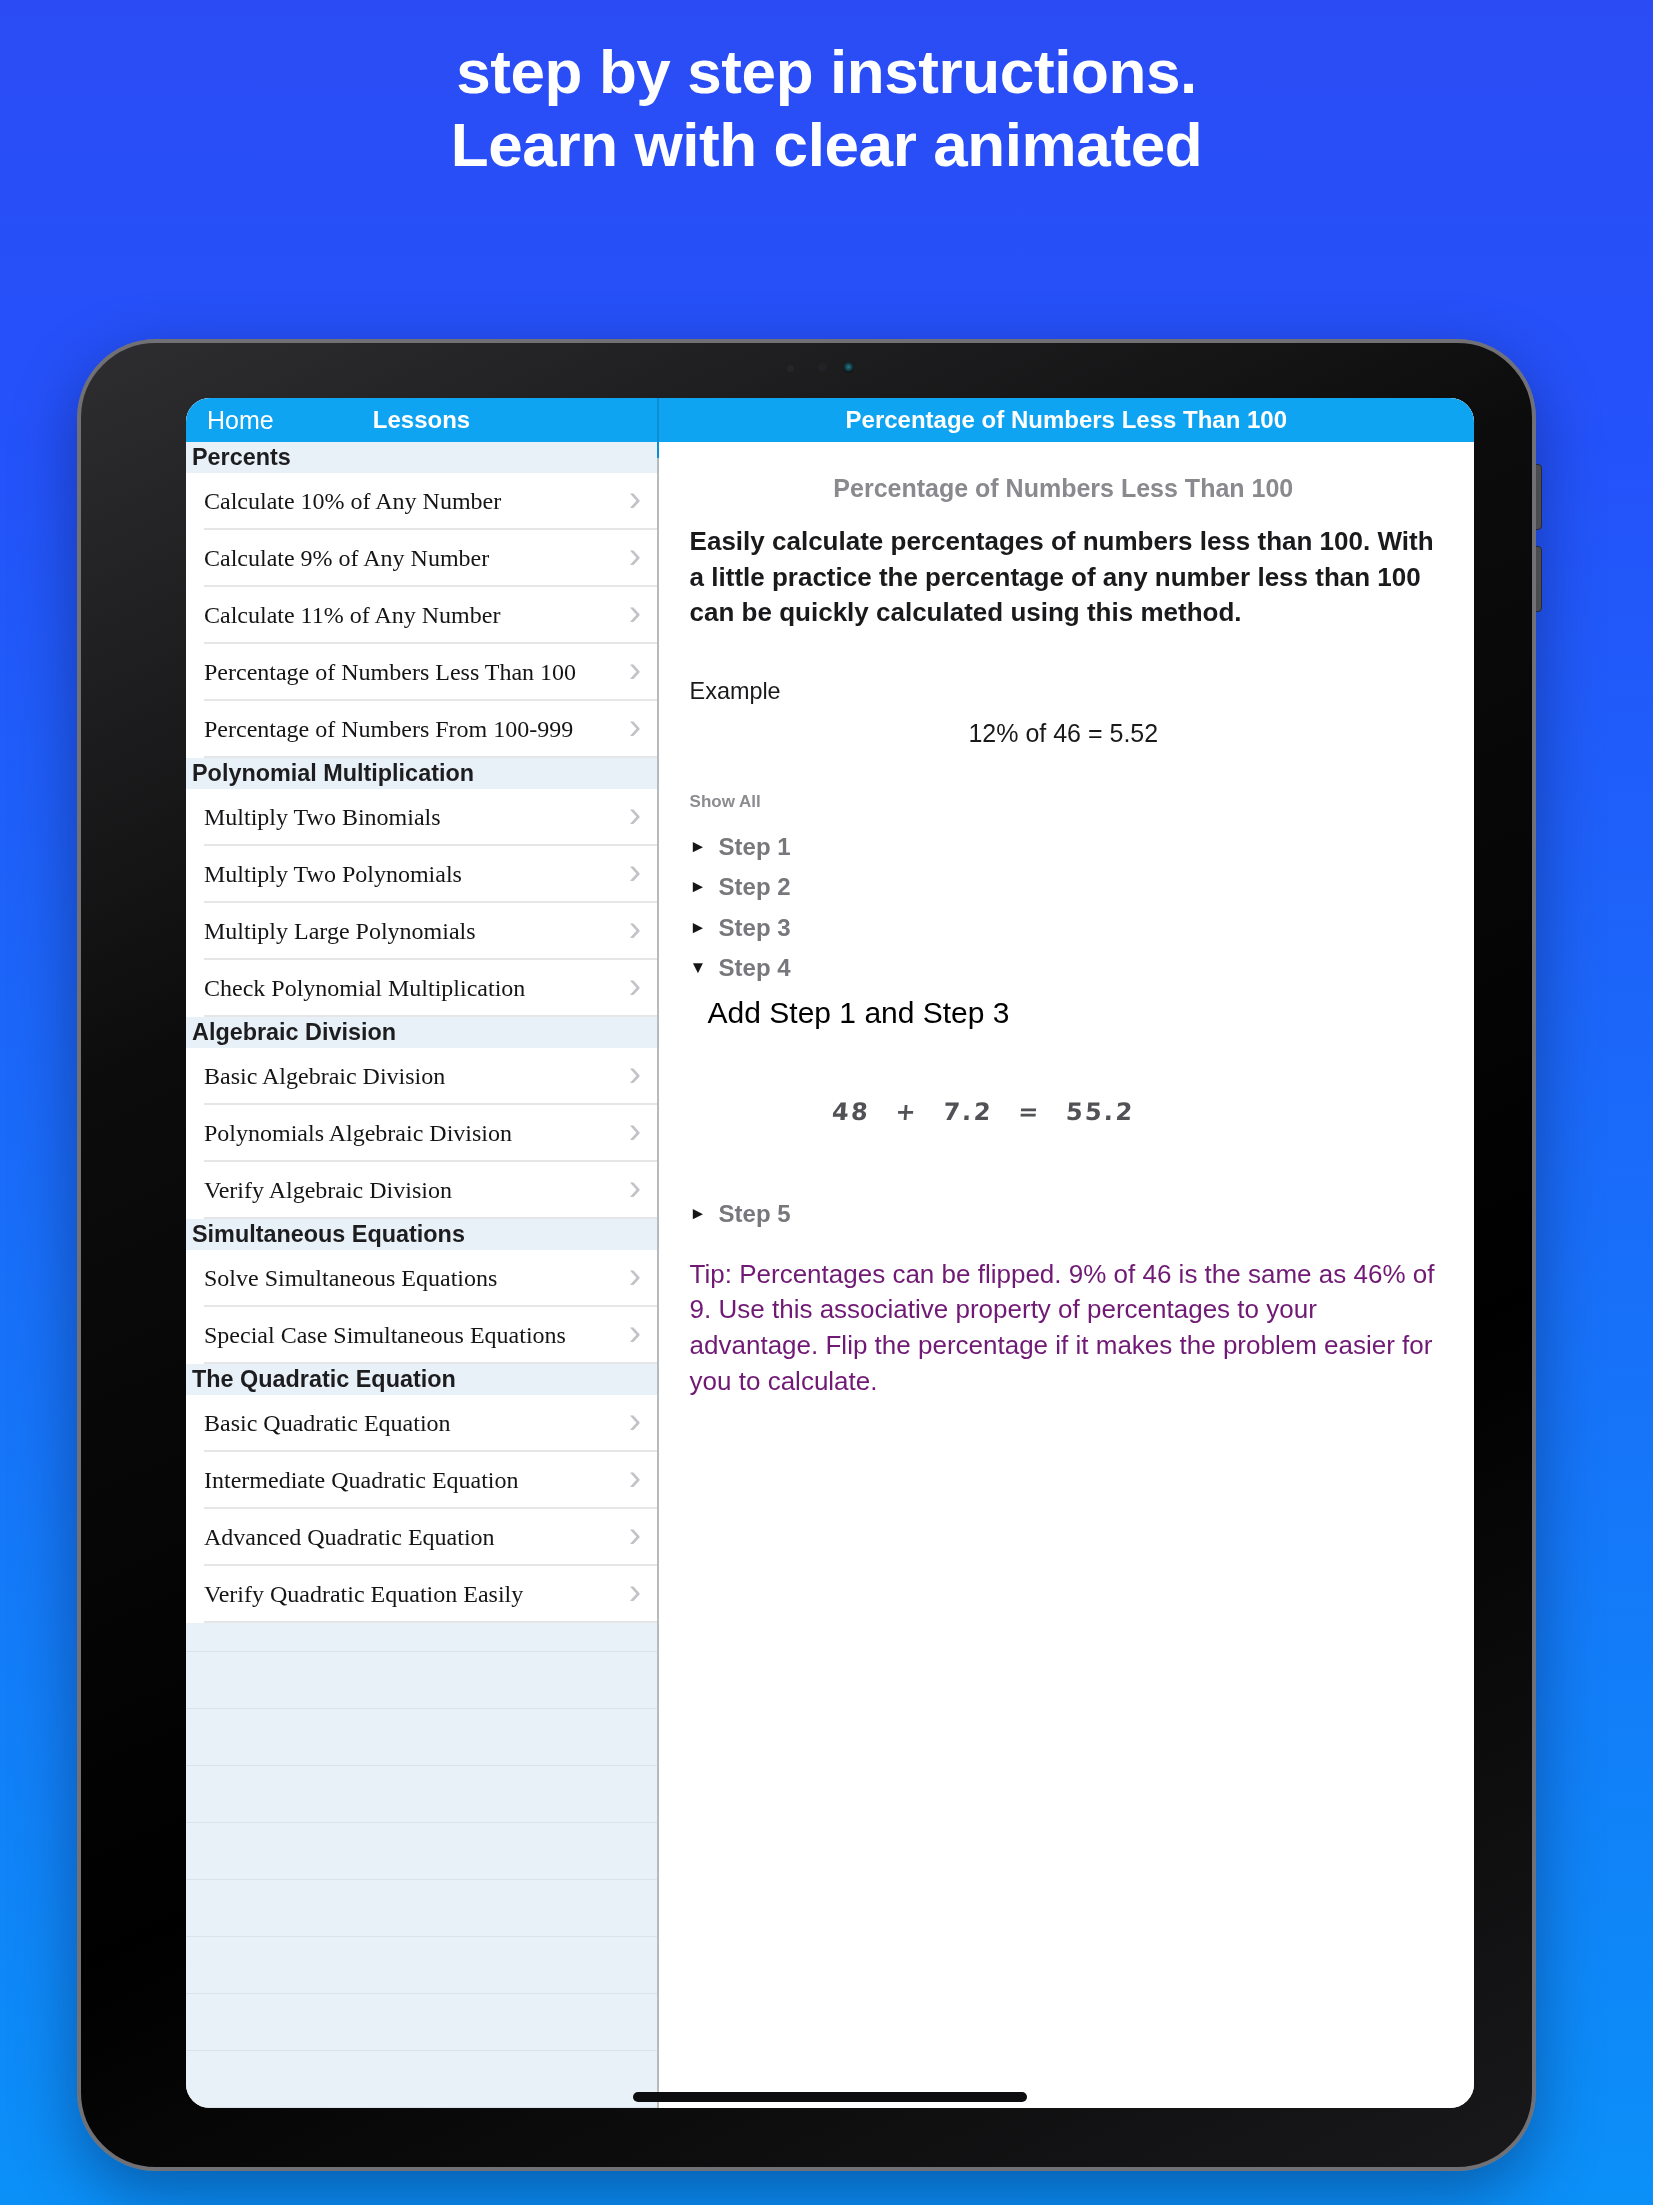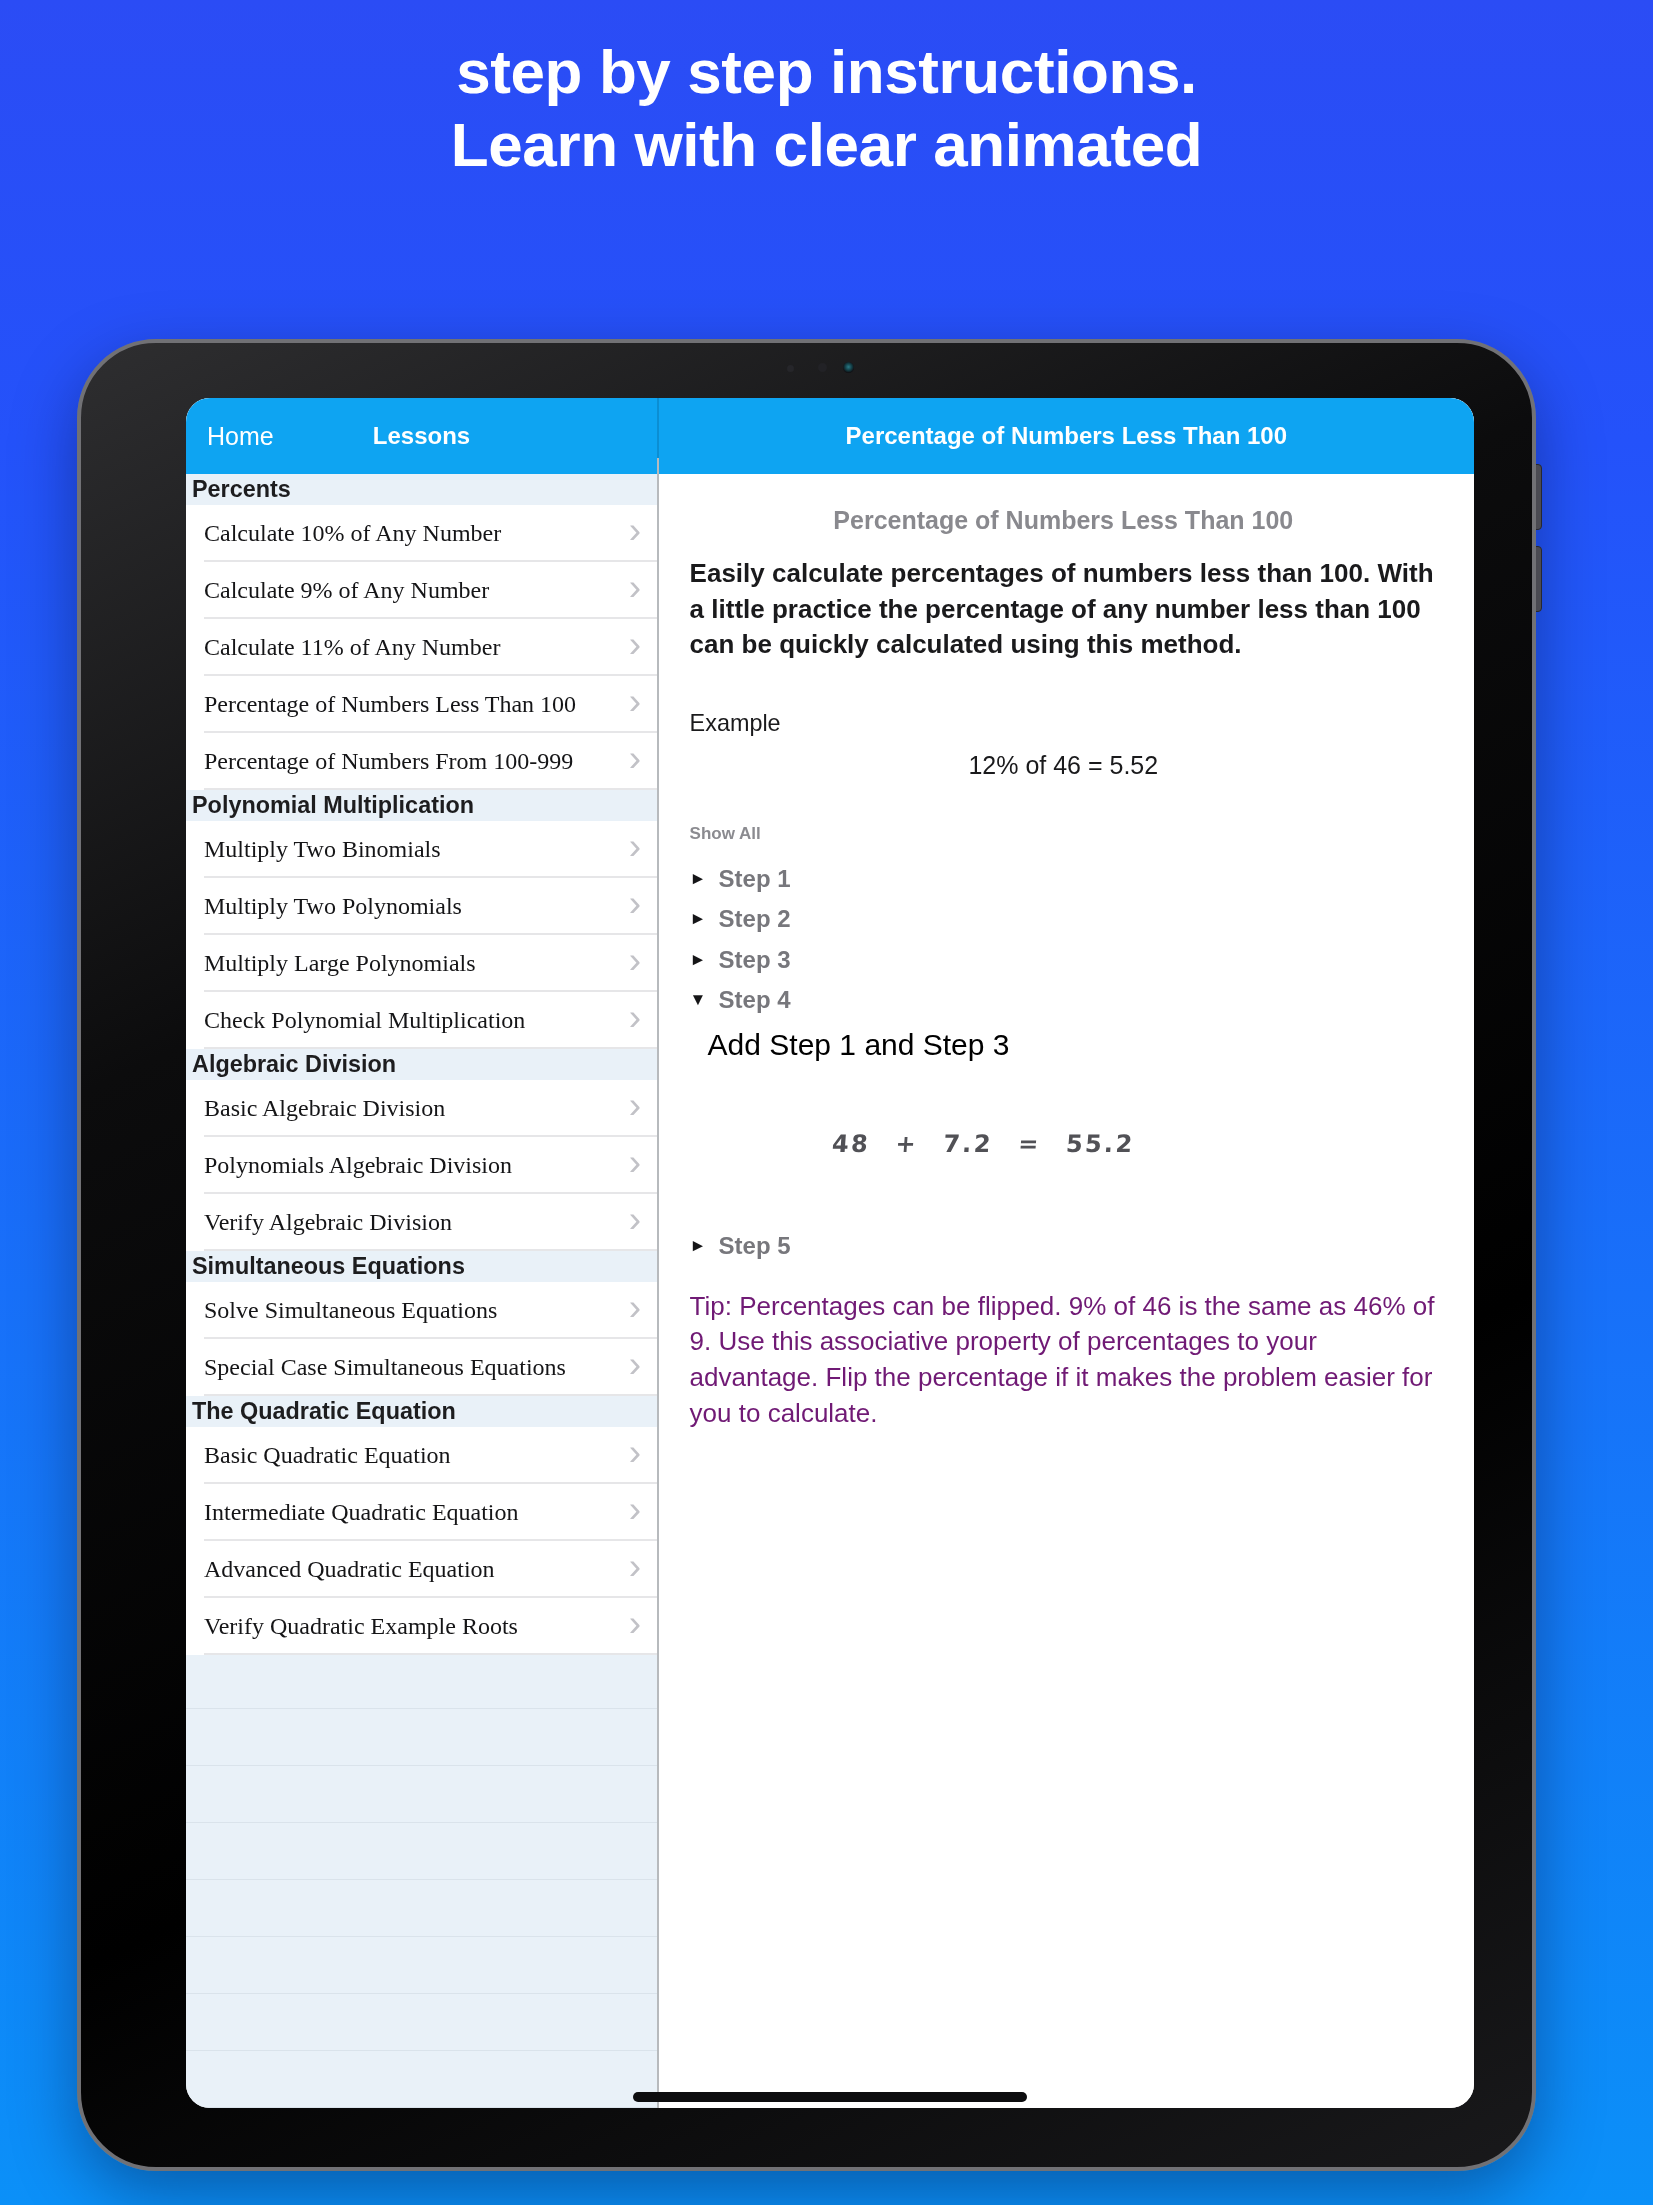--- a/index.html
+++ b/index.html
@@ -21,21 +21,21 @@
         background:linear-gradient(155deg,#2e2e30 0%,#0c0c0d 30%,#000 65%,#19191b 100%);
         box-shadow:0 22.6px 65px rgba(0,0,30,.35);}
   .cam-dot{position:absolute;border-radius:50%;}
   .cam-1{left:787px;top:365px;width:7.3px;height:7.3px;background:#26262a;}
   .cam-2{left:818px;top:363px;width:9px;height:9px;background:#222226;}
   .cam-3{left:843px;top:362px;width:10.5px;height:10.5px;
          background:radial-gradient(circle at 50% 45%,#2a7a86 0%,#144048 40%,#101014 70%);}
   
   .screen{position:absolute;left:186px;top:398px;width:1288px;height:1710px;
           border-radius:24px;background:#fff;overflow:hidden;display:flex;}
-  .nav{height:76px;flex:none;background:var(--nav,#0ea4f2);position:relative;
+  .nav{height:44px;flex:none;background:var(--nav,#0ea4f2);position:relative;
        display:flex;align-items:center;}
   .nav-back{margin-left:21px;color:#fff;font-size:25px;}
   .nav-center{position:absolute;left:0;right:0;text-align:center;color:#fff;
               font-size:24px;font-weight:700;}
   
   .sidebar{width:471px;flex:none;display:flex;flex-direction:column;
            background:repeating-linear-gradient(to bottom,#e9f1f8 0 56px,#dae3eb 56px 57px);}
   .side-list{flex:1;overflow:hidden;}
   .side-section{height:31px;background:#e9f1f8;display:flex;align-items:center;
                 padding-left:6px;font-size:23.4px;font-weight:700;color:#1d1d1f;}
@@ -160,21 +160,21 @@
         </div>
         <div class="side-row">
           <span class="side-label">Intermediate Quadratic Equation</span>
           <span class="chev">›</span>
         </div>
         <div class="side-row">
           <span class="side-label">Advanced Quadratic Equation</span>
           <span class="chev">›</span>
         </div>
         <div class="side-row">
-          <span class="side-label">Verify Quadratic Example Roots</span>
+          <span class="side-label">Verify Quadratic Equation Easily</span>
           <span class="chev">›</span>
         </div>
       </div>
   </div>
 
   <div class="divider"></div>
 
   <div class="detail">
     <div class="nav">
       <span class="nav-center">Percentage of Numbers Less Than 100</span>

